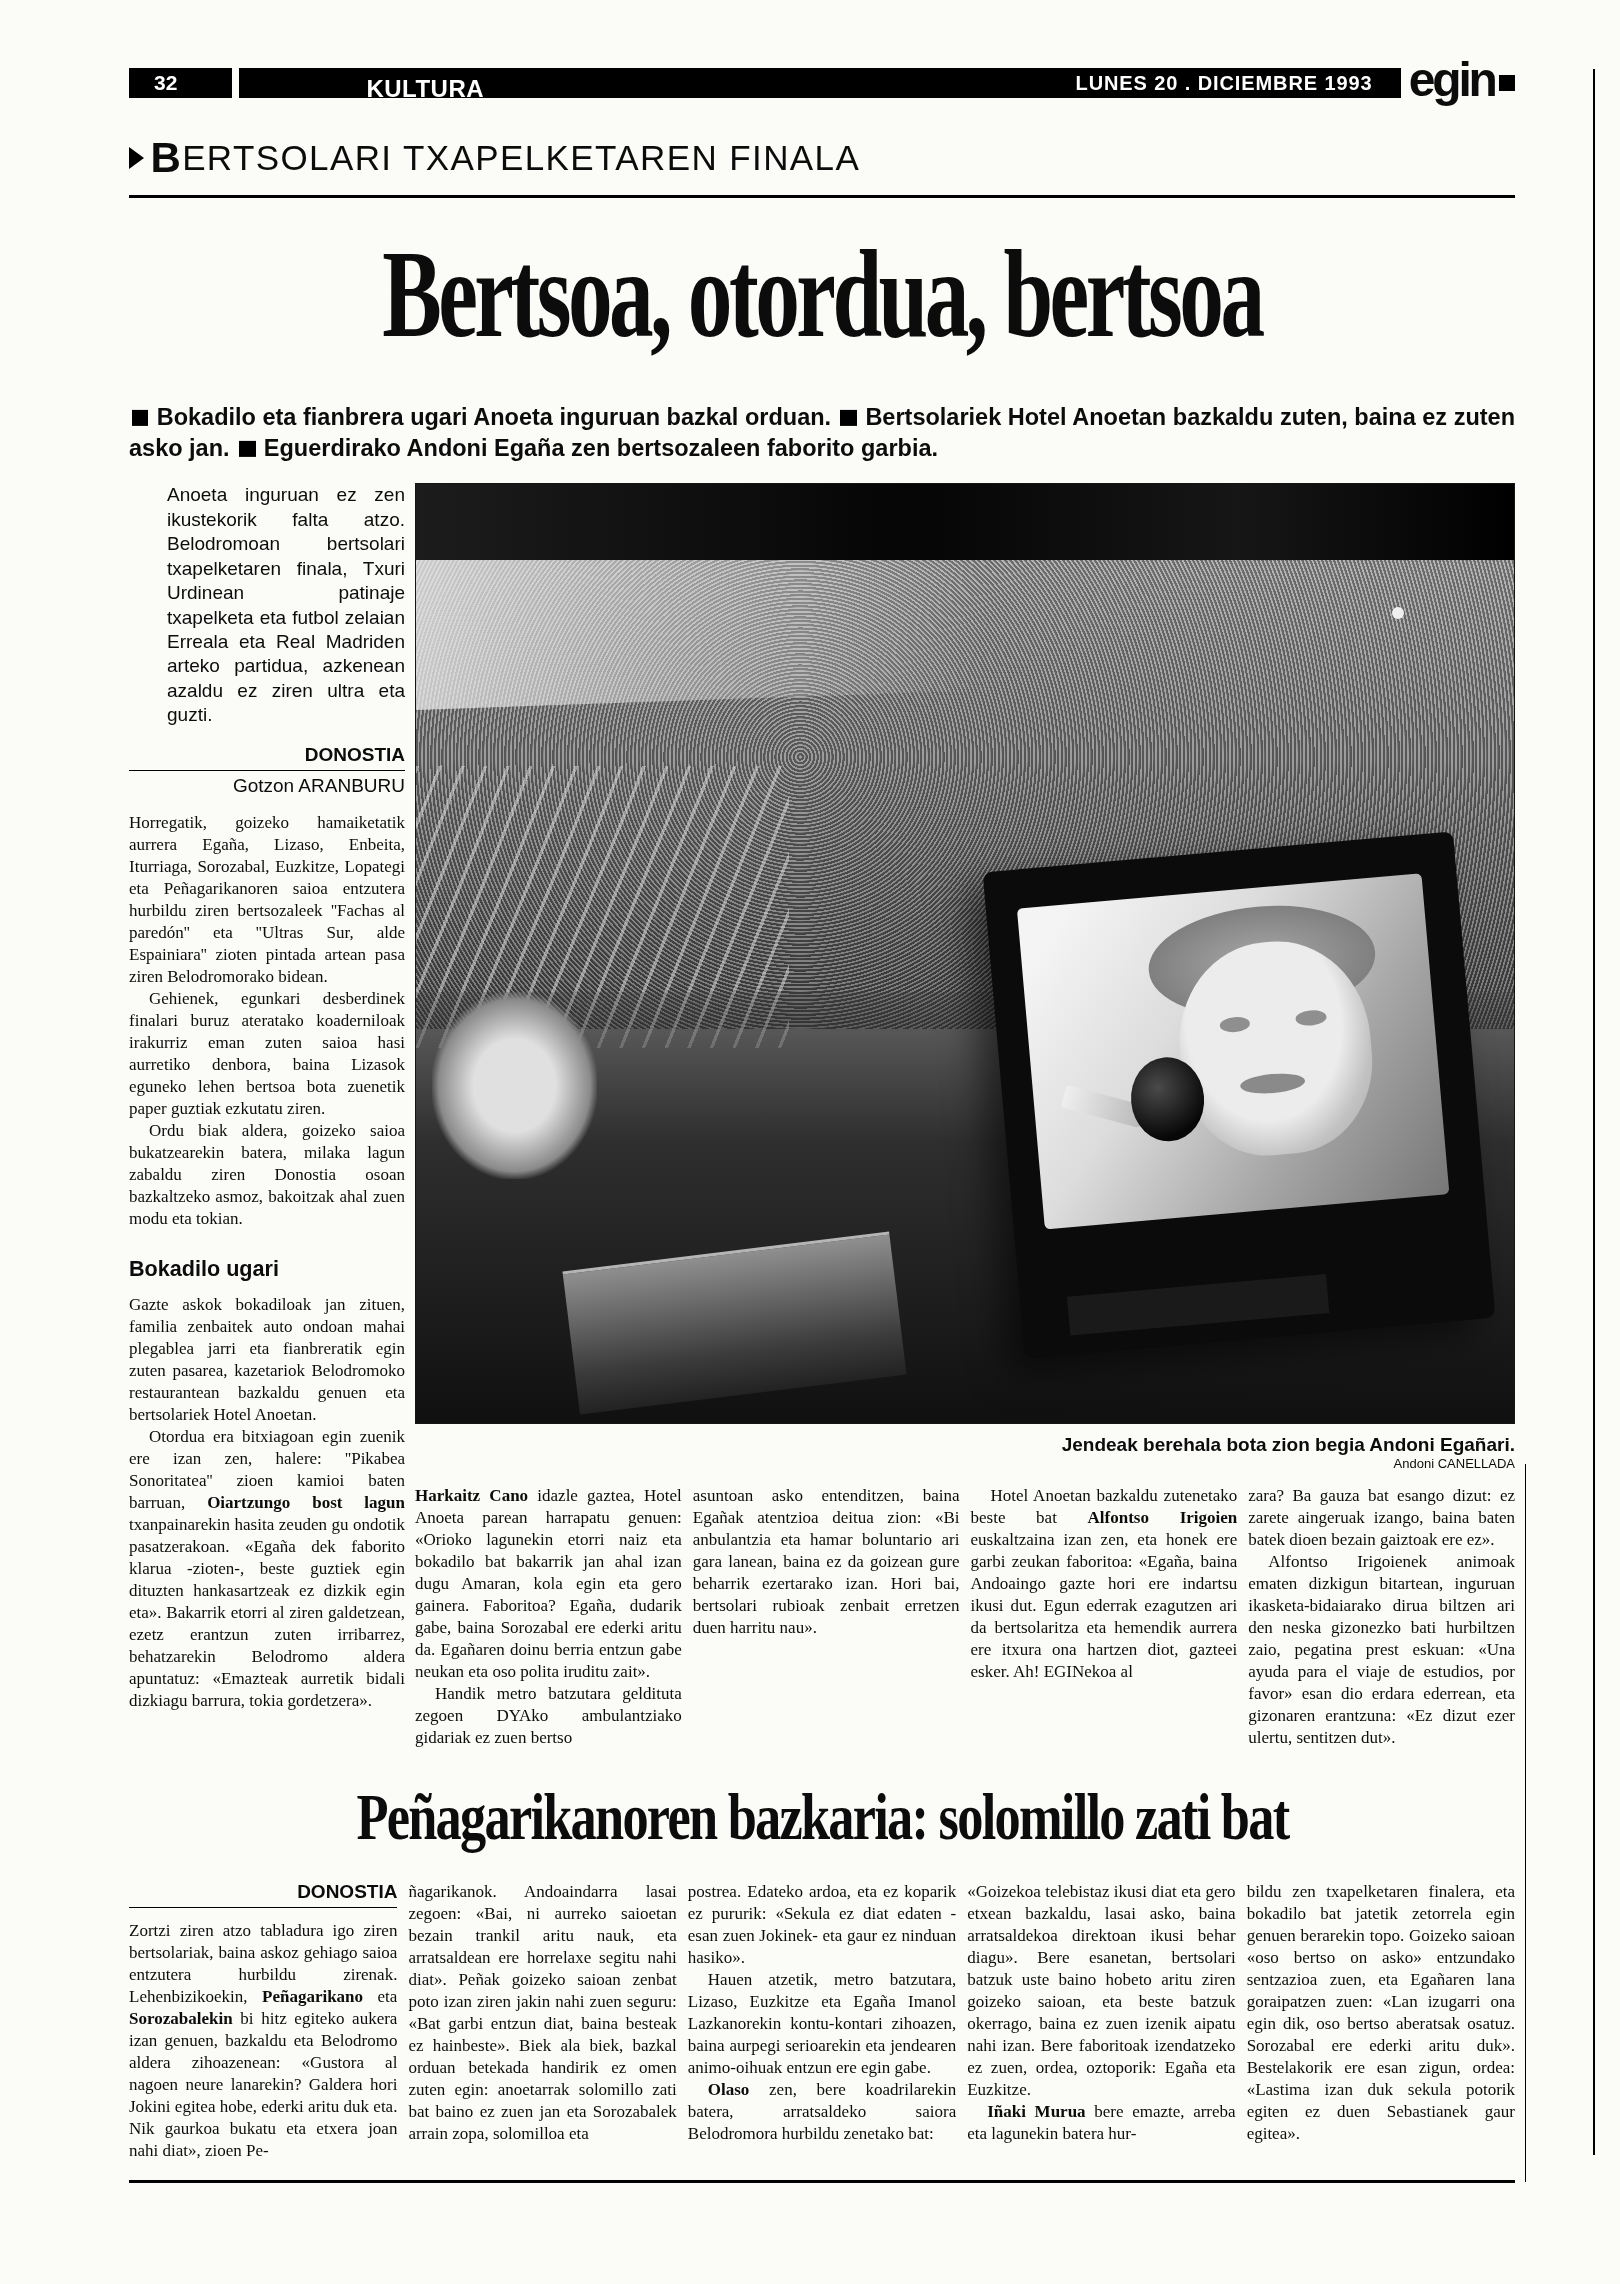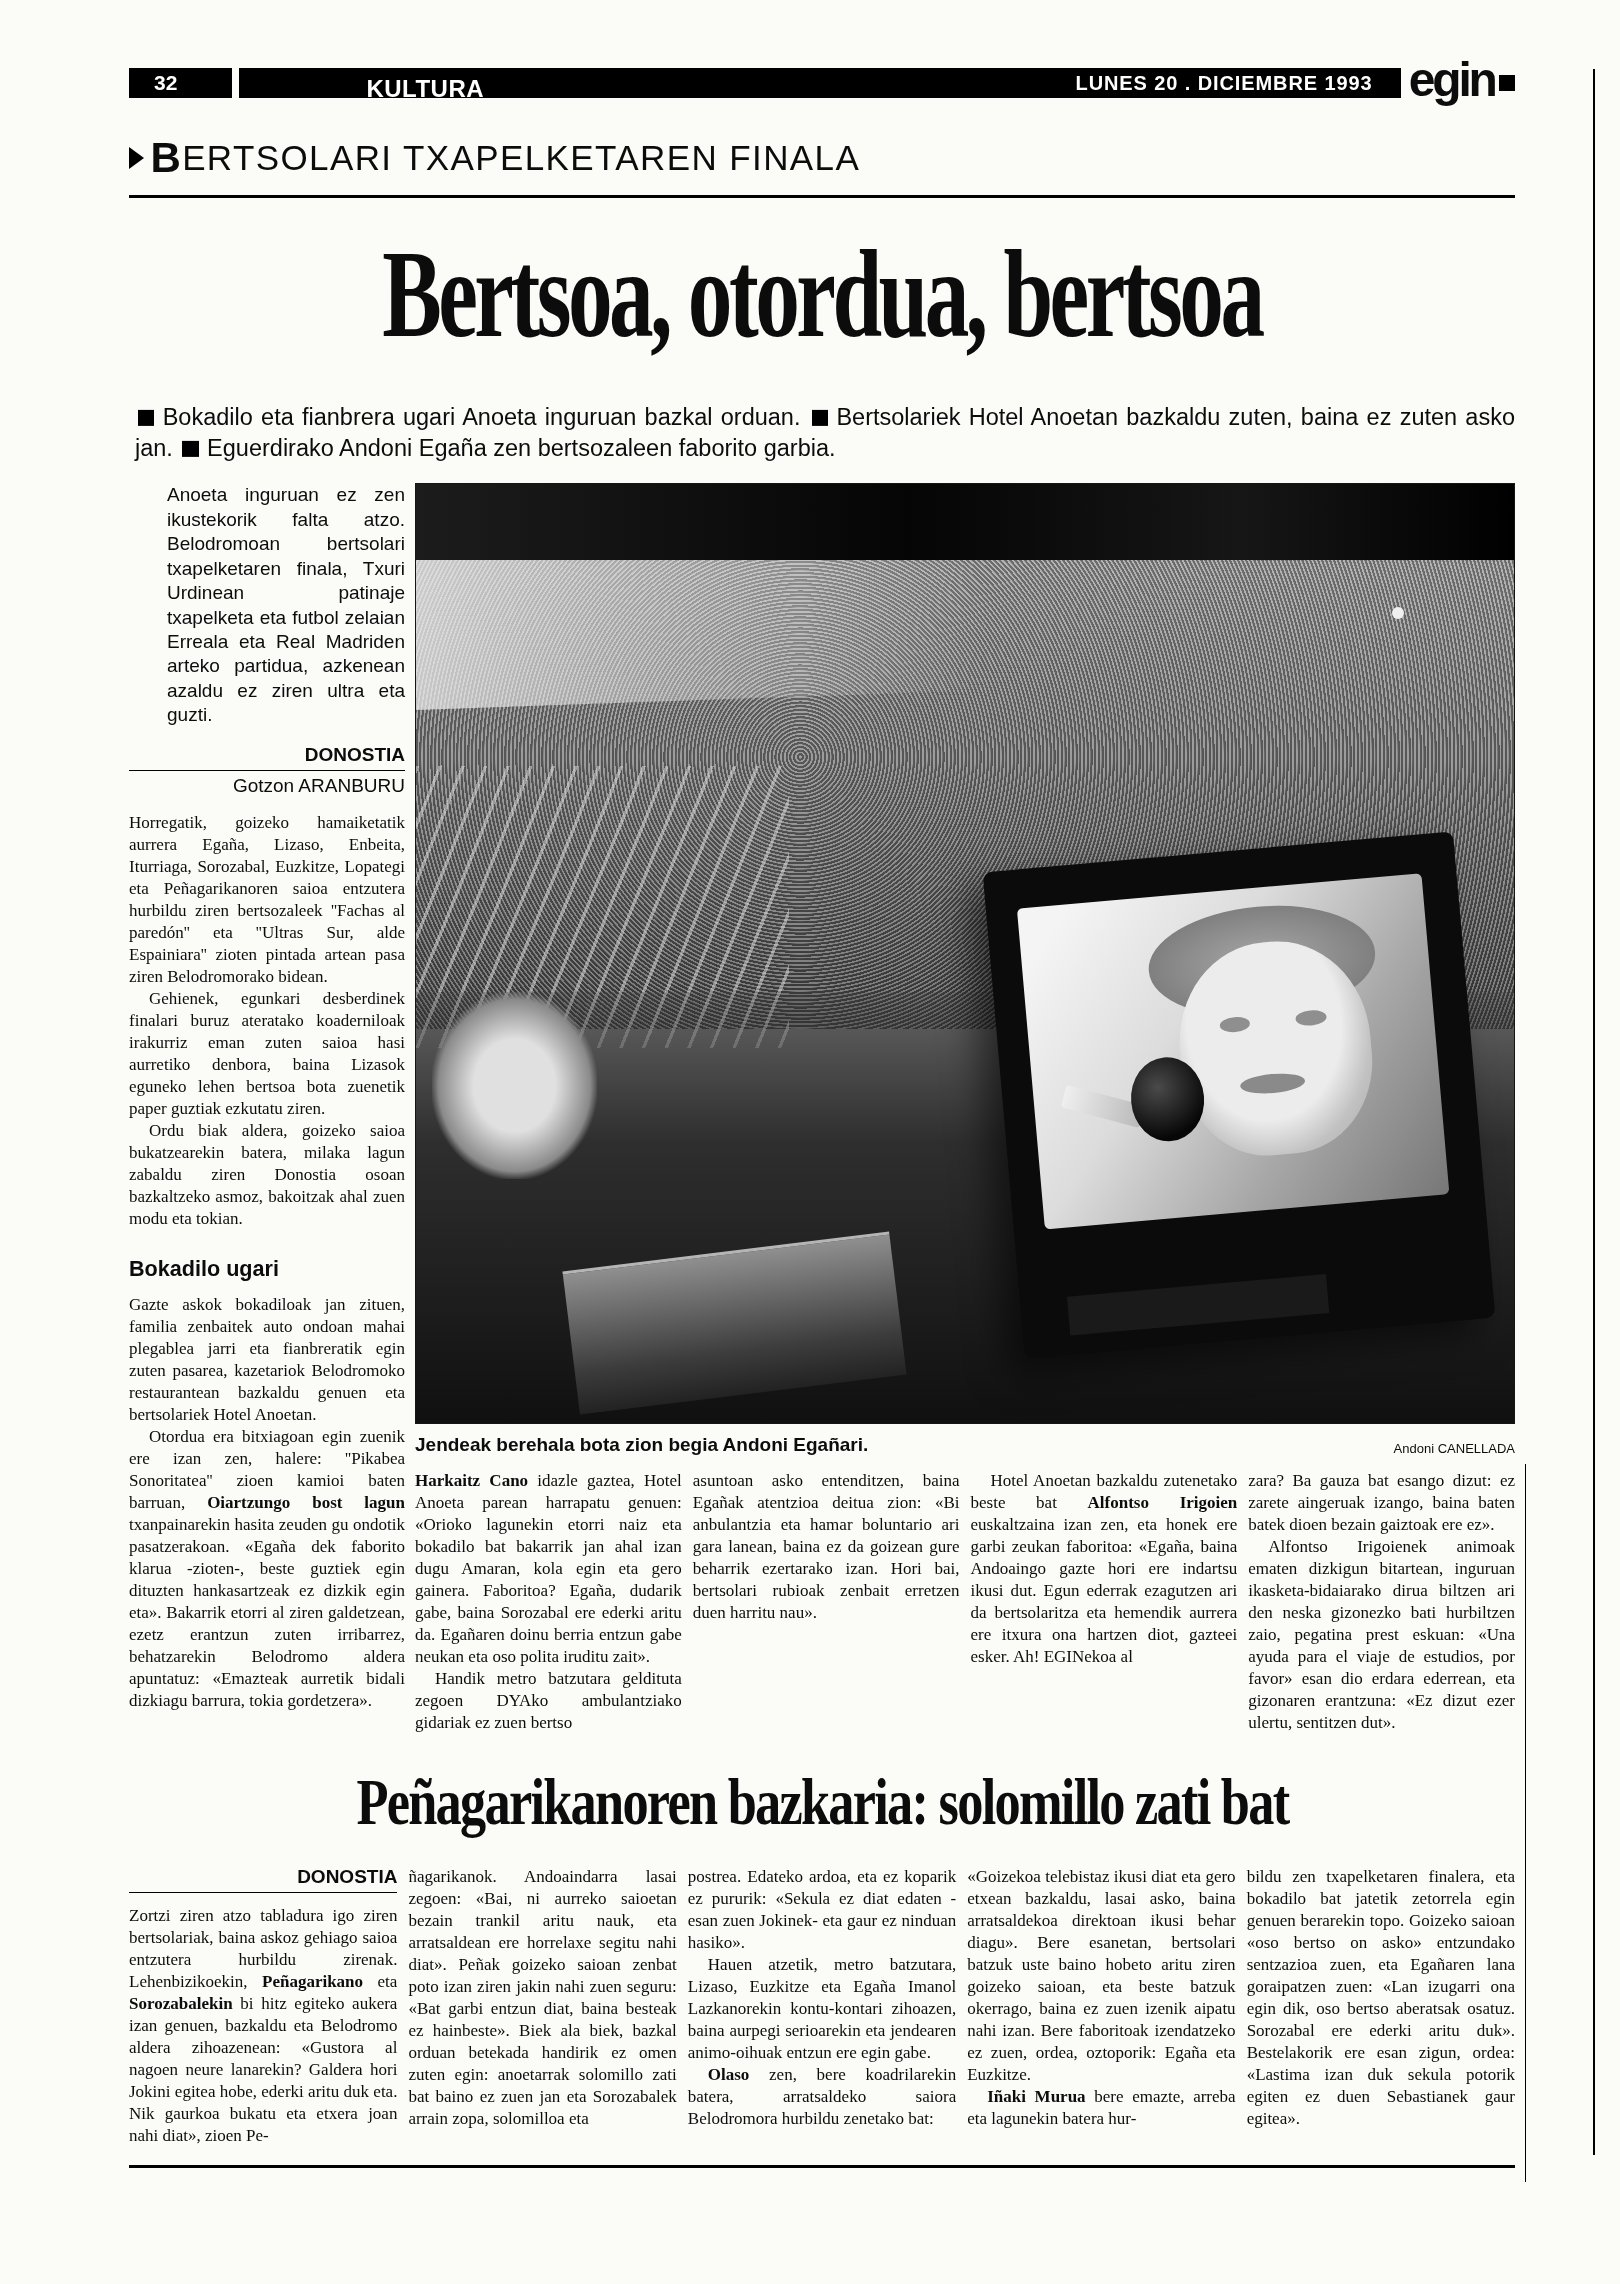--- a/index.html
+++ b/index.html
@@ -29,22 +29,22 @@
   .k-init{font-weight:bold;font-size:42px;}
   .k-rest{font-weight:400;}
   .rule-kicker{height:3.2px;background:#000;margin-top:13px;}
 
   
   .headline1{margin:24px 0 0 0;text-align:center;height:152px;}
   .headline1 span{display:inline-block;font-weight:bold;font-size:94px;letter-spacing:-3.7px;
       transform:scale(0.95,1.32);transform-origin:center top;white-space:nowrap;}
 
   
-  .standfirst{font-family:"Liberation Sans",sans-serif;font-weight:normal;font-size:23.5px;
-      line-height:31px;text-align:justify;margin:28px 0 0 6px;}
+  .standfirst{font-family:"Liberation Sans",sans-serif;font-weight:bold;font-size:23.5px;
+      line-height:31px;text-align:justify;margin:28px 0 0 0;}
   .sq{display:inline-block;width:16.6px;height:16.6px;background:#000;margin:0 8.3px 0 2.8px;
       transform:translateY(0.9px);}
 
   
   .art1-grid{display:flex;margin-top:19.3px;}
   .colA{width:276px;flex:0 0 276px;margin-right:10px;}
   .art1-right{flex:1;min-width:0;}
 
   p.body{font-size:17px;line-height:22px;text-align:justify;margin:0;}
   p.body.ind{text-indent:20px;}
@@ -90,21 +90,21 @@
   .eyeL,.eyeR{position:absolute;width:16%;height:7%;background:#8f8f8f;border-radius:50%;top:34%;}
   .eyeL{left:22%;} .eyeR{right:22%;}
   .mouth{position:absolute;left:30%;top:62%;width:34%;height:9%;background:#8a8a8a;border-radius:50%;}
   .mic{position:absolute;left:24%;top:50%;width:18%;height:26%;border-radius:50%;
       background:radial-gradient(circle at 38% 35%,#4a4a4a,#070707 72%);}
   .mic-arm{position:absolute;left:7%;top:60%;width:20%;height:7%;
       background:linear-gradient(90deg,#efefef,#b9b9b9);transform:rotate(20deg);border-radius:3.7px;}
   .tv-base{position:absolute;left:10%;bottom:4%;width:55%;height:8%;background:#1a1a1a;}
 
   
-  .caption-row{display:flex;justify-content:space-between;align-items:flex-end;margin:10px 0 14px 0;}
+  .caption-row{display:flex;justify-content:space-between;align-items:flex-end;margin:10px 0 14px 0;flex-direction:column;}
   .caption{font-family:"Liberation Sans",sans-serif;font-weight:bold;font-size:19px;}
   .credit{font-family:"Liberation Sans",sans-serif;font-size:13px;}
 
   
   .cols4{display:flex;gap:11px;justify-content:center;}
   .cols4 .col{flex:1;min-width:0;}
   .cols5{display:flex;gap:11px;margin-top:21px;}
   .cols5 .col{flex:1;min-width:0;}
   .col p.body{margin-bottom:0;}
 

